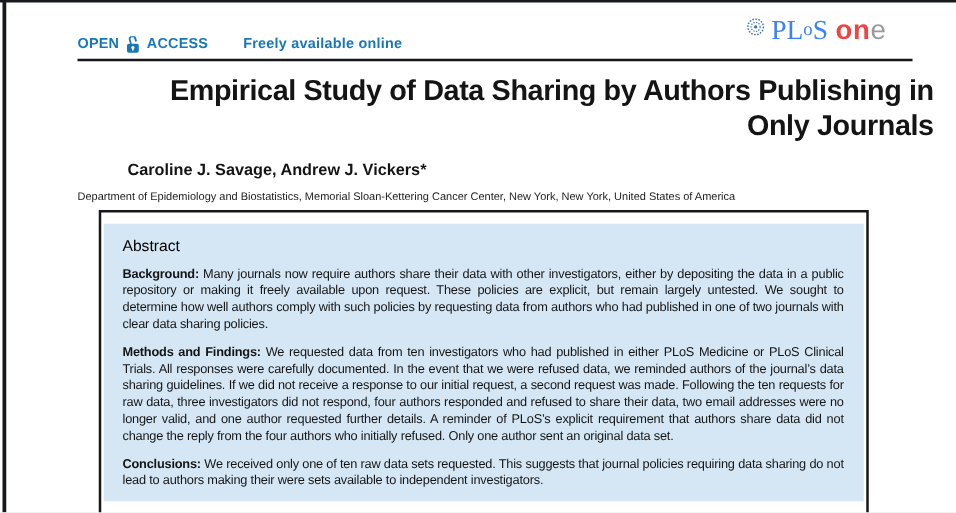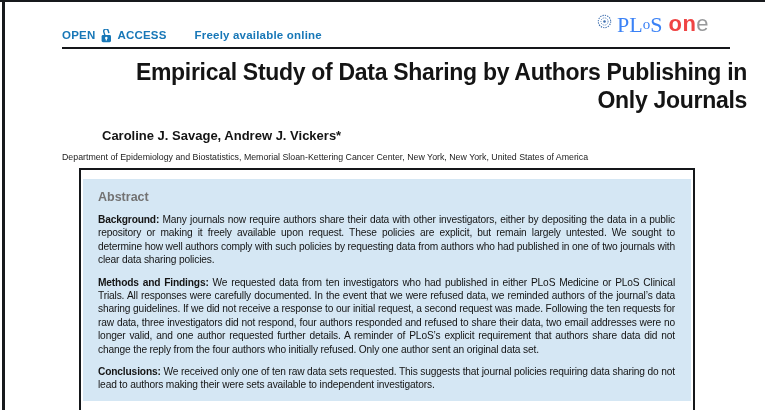--- a/index.html
+++ b/index.html
@@ -40,21 +40,21 @@
 
   
   .abstract-box {
     position:absolute; left:79px; top:168px; width:616px; height:300px;
     border:2px solid #15171a; background:#ffffff;
   }
   .abstract-panel {
     position:absolute; left:2px; top:9px; width:608px; height:222px;
     background:#d5e7f4; padding:11px 16px 0 15px;
   }
-  .abstract-heading { font-size:12.5px; font-weight:bold; color:#737373; margin-bottom:9px; }
+  .abstract-heading { font-size:12.5px; font-weight:normal; color:#000000; margin-bottom:9px; }
   .abstract-panel p {
     font-size:10.2px; line-height:13.4px; letter-spacing:-0.15px;
     text-align:justify; color:#141414; margin-bottom:9px;
   }
   .lead-in { font-weight:bold; }
 </style>
 </head>
 <body>
 
 <div class="page">

